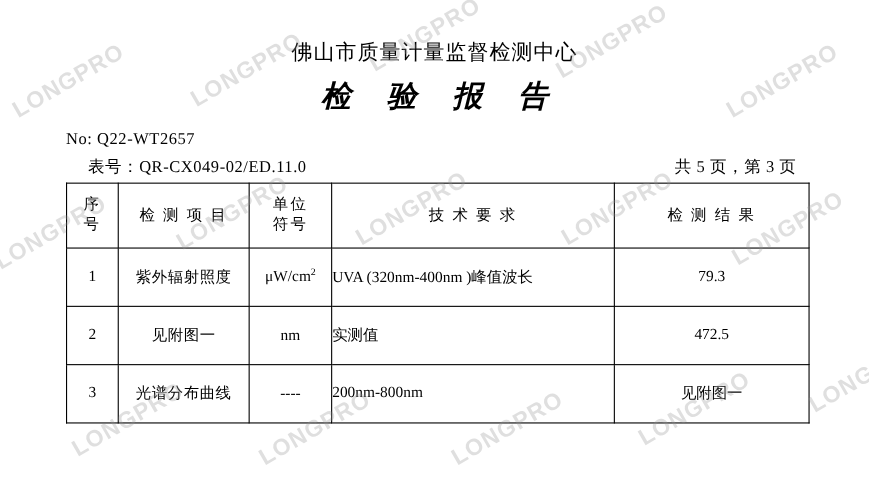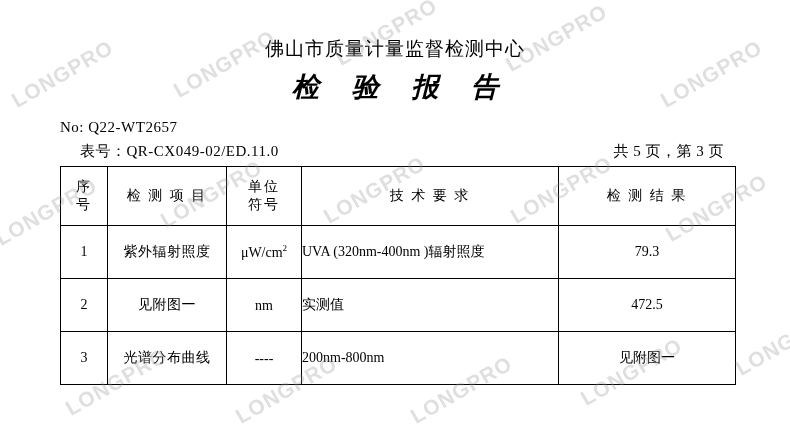--- a/index.html
+++ b/index.html
@@ -185,21 +185,21 @@
         </td>
         <td class="col-req" style="text-align:center;">技 术 要 求</td>
         <td class="col-result">检 测 结 果</td>
       </tr>
     </thead>
     <tbody>
       <tr>
         <td class="col-no">1</td>
         <td class="col-item cell-item">紫外辐射照度</td>
         <td class="col-unit cell-unit"><span>μW/cm</span><sup>2</sup></td>
-        <td class="col-req cell-req pad-left">UVA (320nm-400nm )辐射照度</td>
+        <td class="col-req cell-req pad-left">UVA (320nm-400nm )峰值波长</td>
         <td class="col-result cell-result">79.3</td>
       </tr>
       <tr>
         <td class="col-no">2</td>
         <td class="col-item cell-item">见附图一</td>
         <td class="col-unit cell-unit"><span>nm</span><sup></sup></td>
         <td class="col-req cell-req pad-left">实测值</td>
         <td class="col-result cell-result">472.5</td>
       </tr>
       <tr>

